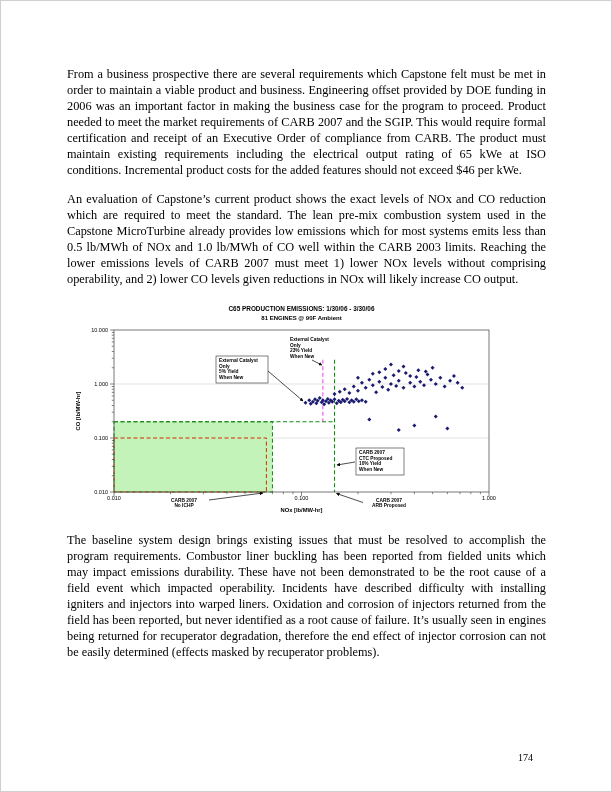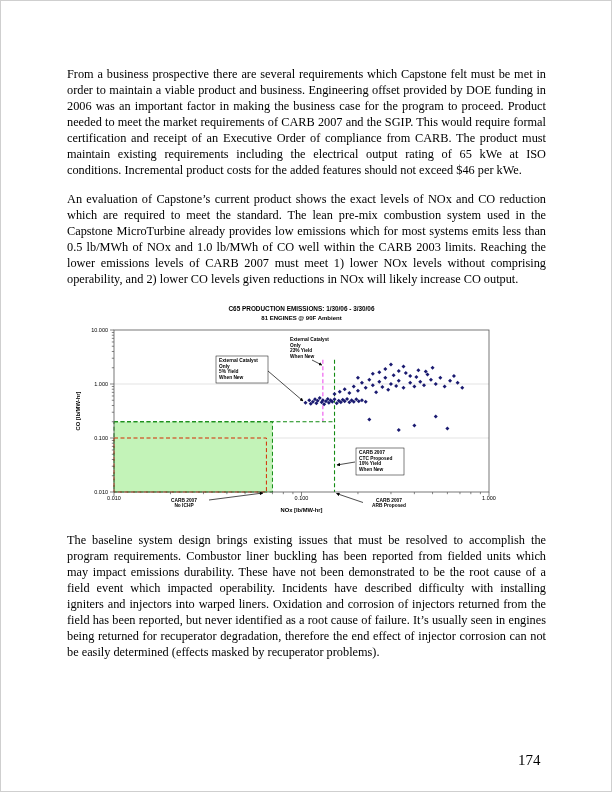--- a/index.html
+++ b/index.html
@@ -19,21 +19,21 @@
     margin:0 0 13px 0;
     font-size:12.3px;line-height:16px;
     text-align:justify;
   }
   figure.chart{
     margin:2px 0 10px 2px;padding:0;
   }
   #chart-svg text{font-family:"Liberation Sans", sans-serif;}
   .page-number{
     position:absolute;left:518px;top:752px;
-    font-size:15px;
+    font-size:10px;
   }
 </style>
 </head>
 <body>
 
 <div class="page">
   <div class="content">
     <p>From a business prospective there are several requirements which Capstone felt must be met in order to maintain a viable product and business.  Engineering offset provided by DOE funding in 2006 was an important factor in making the business case for the program to proceed.  Product needed to meet the market requirements of CARB 2007 and the SGIP.  This would require formal certification and receipt of an Executive Order of compliance from CARB.  The product must maintain existing requirements including the electrical output rating of 65 kWe at ISO conditions.  Incremental product costs for the added features should not exceed $46 per kWe.</p>
     <p>An evaluation of Capstone’s current product shows the exact levels of NOx and CO reduction which are required to meet the standard.  The lean pre-mix combustion system used in the Capstone MicroTurbine already provides low emissions which for most systems emits less than 0.5 lb/MWh of NOx and 1.0 lb/MWh of CO well within the CARB 2003 limits.  Reaching the lower emissions levels of CARB 2007 must meet 1) lower NOx levels without comprising operability, and 2) lower CO levels given reductions in NOx will likely increase CO output.</p>
     <figure class="chart">

